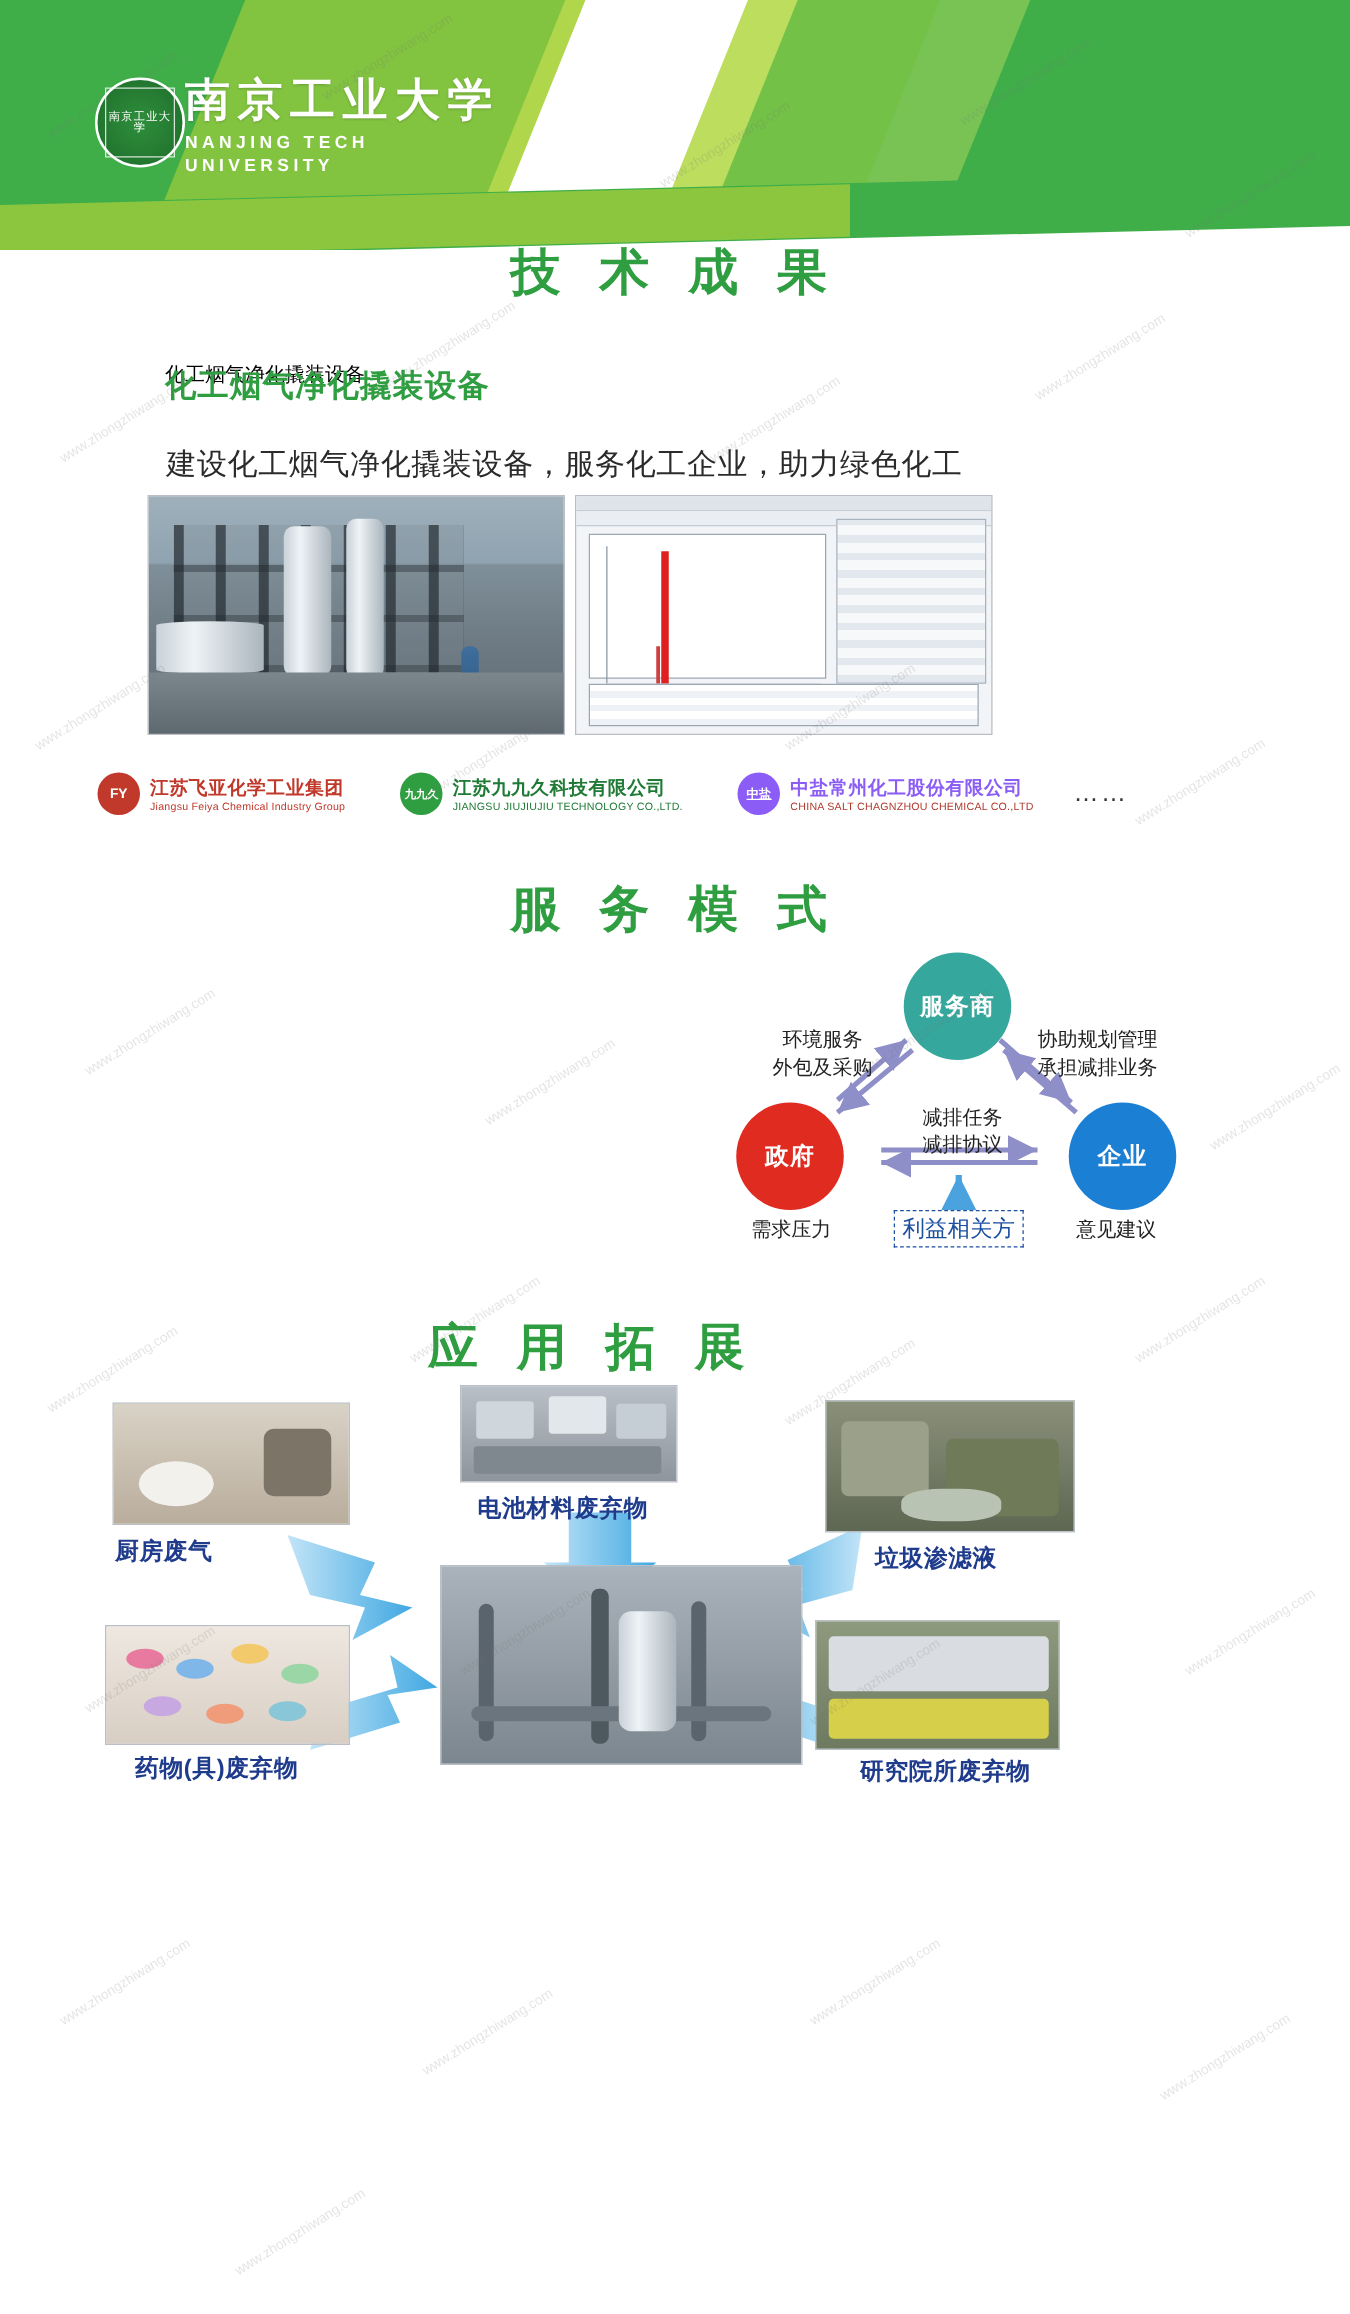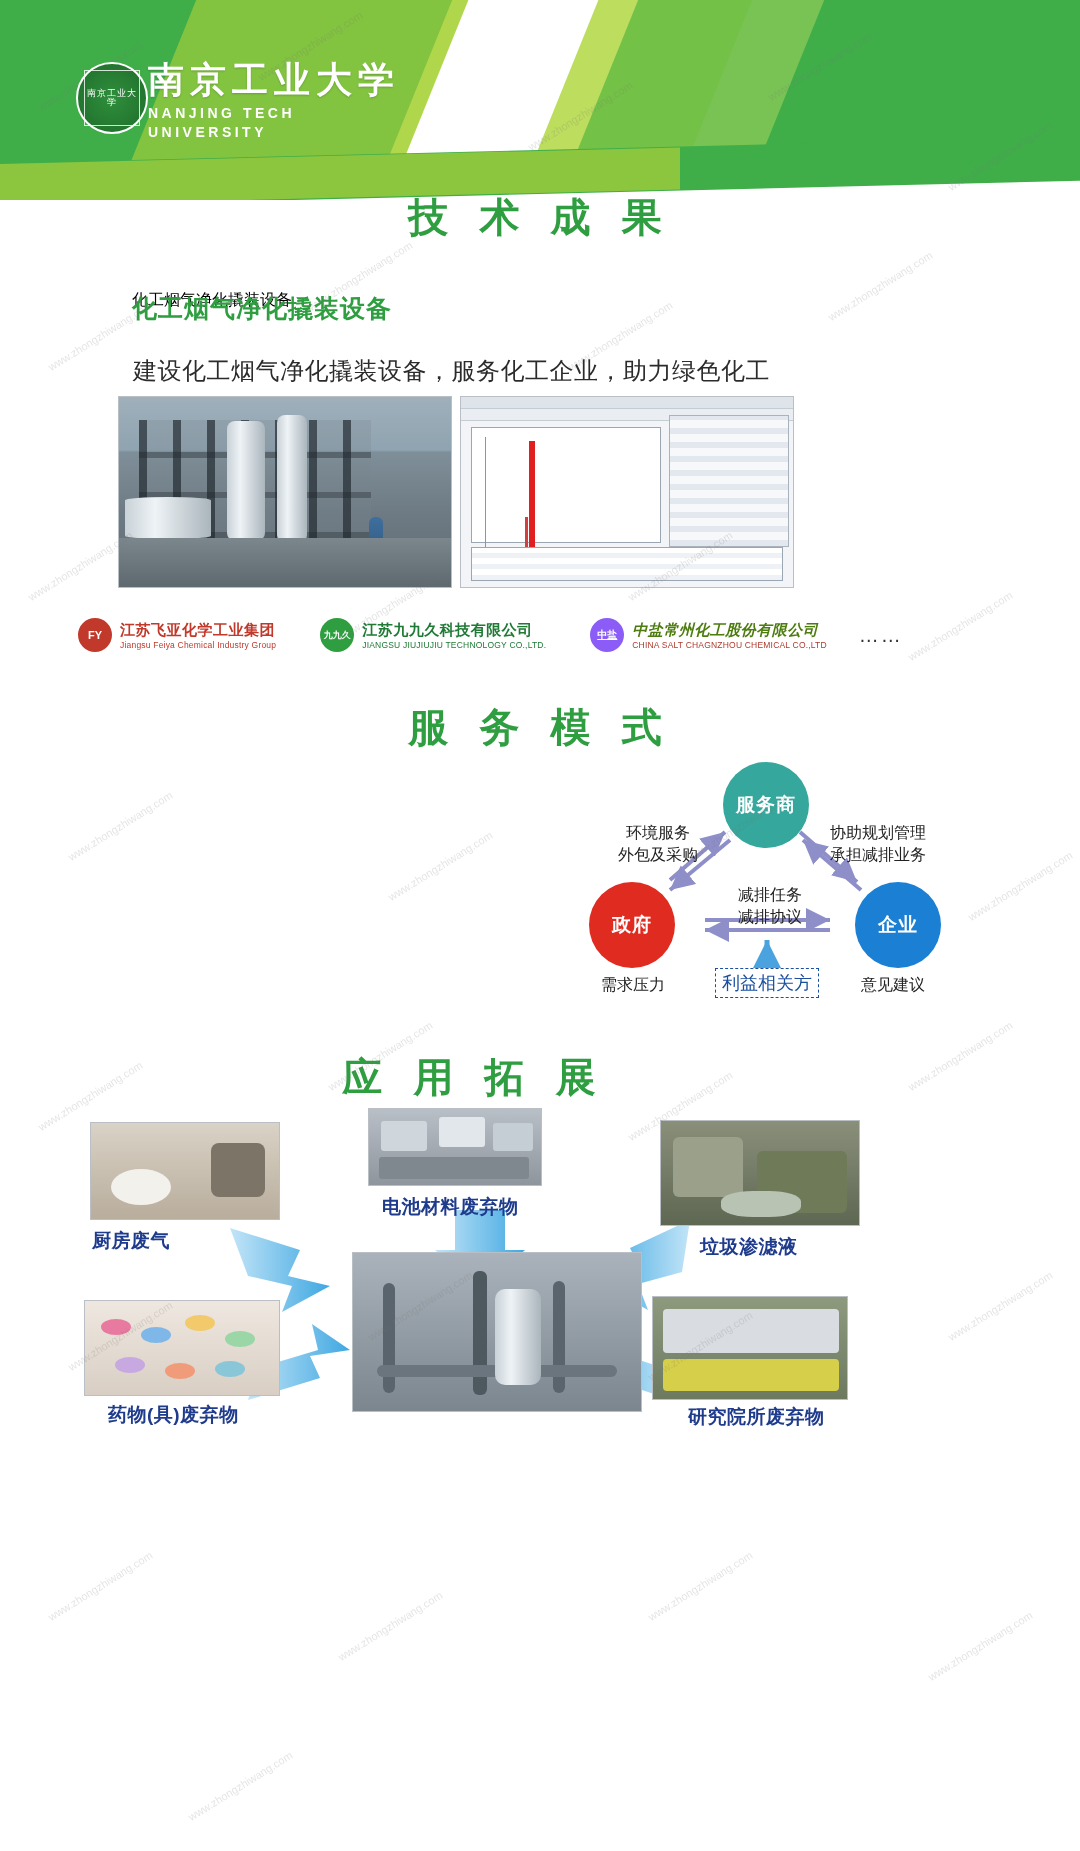--- a/index.html
+++ b/index.html
@@ -262,21 +262,21 @@
       <div class="p-mark" style="background:#2f9e41; font-size:9px;">九九久</div>
       <div>
         <div class="p-txt-cn" style="color:#1f7a35;">江苏九九久科技有限公司</div>
         <div class="p-txt-en" style="color:#1f7a35;">JIANGSU JIUJIUJIU TECHNOLOGY CO.,LTD.</div>
       </div>
     </div>
 
     <div class="partner" style="margin-left:26px;">
       <div class="p-mark" style="background:#8b5cf6; font-size:10px;text-decoration:underline;">中盐</div>
       <div>
-        <div class="p-txt-cn" style="color:#4d7c0f;font-style:italic;">中盐常州化工股份有限公司</div>
+        <div class="p-txt-cn" style="color:#8b5cf6;">中盐常州化工股份有限公司</div>
         <div class="p-txt-en" style="color:#b03a2e;">CHINA SALT CHAGNZHOU CHEMICAL CO.,LTD</div>
       </div>
     </div>
 
     <div class="dots" style="margin-left:14px;">……</div>
   </div>
 
   <div style="position:absolute; left:0; top:700px; width:1080px;">
     <div class="sec-title">服 务 模 式</div>
   </div>

